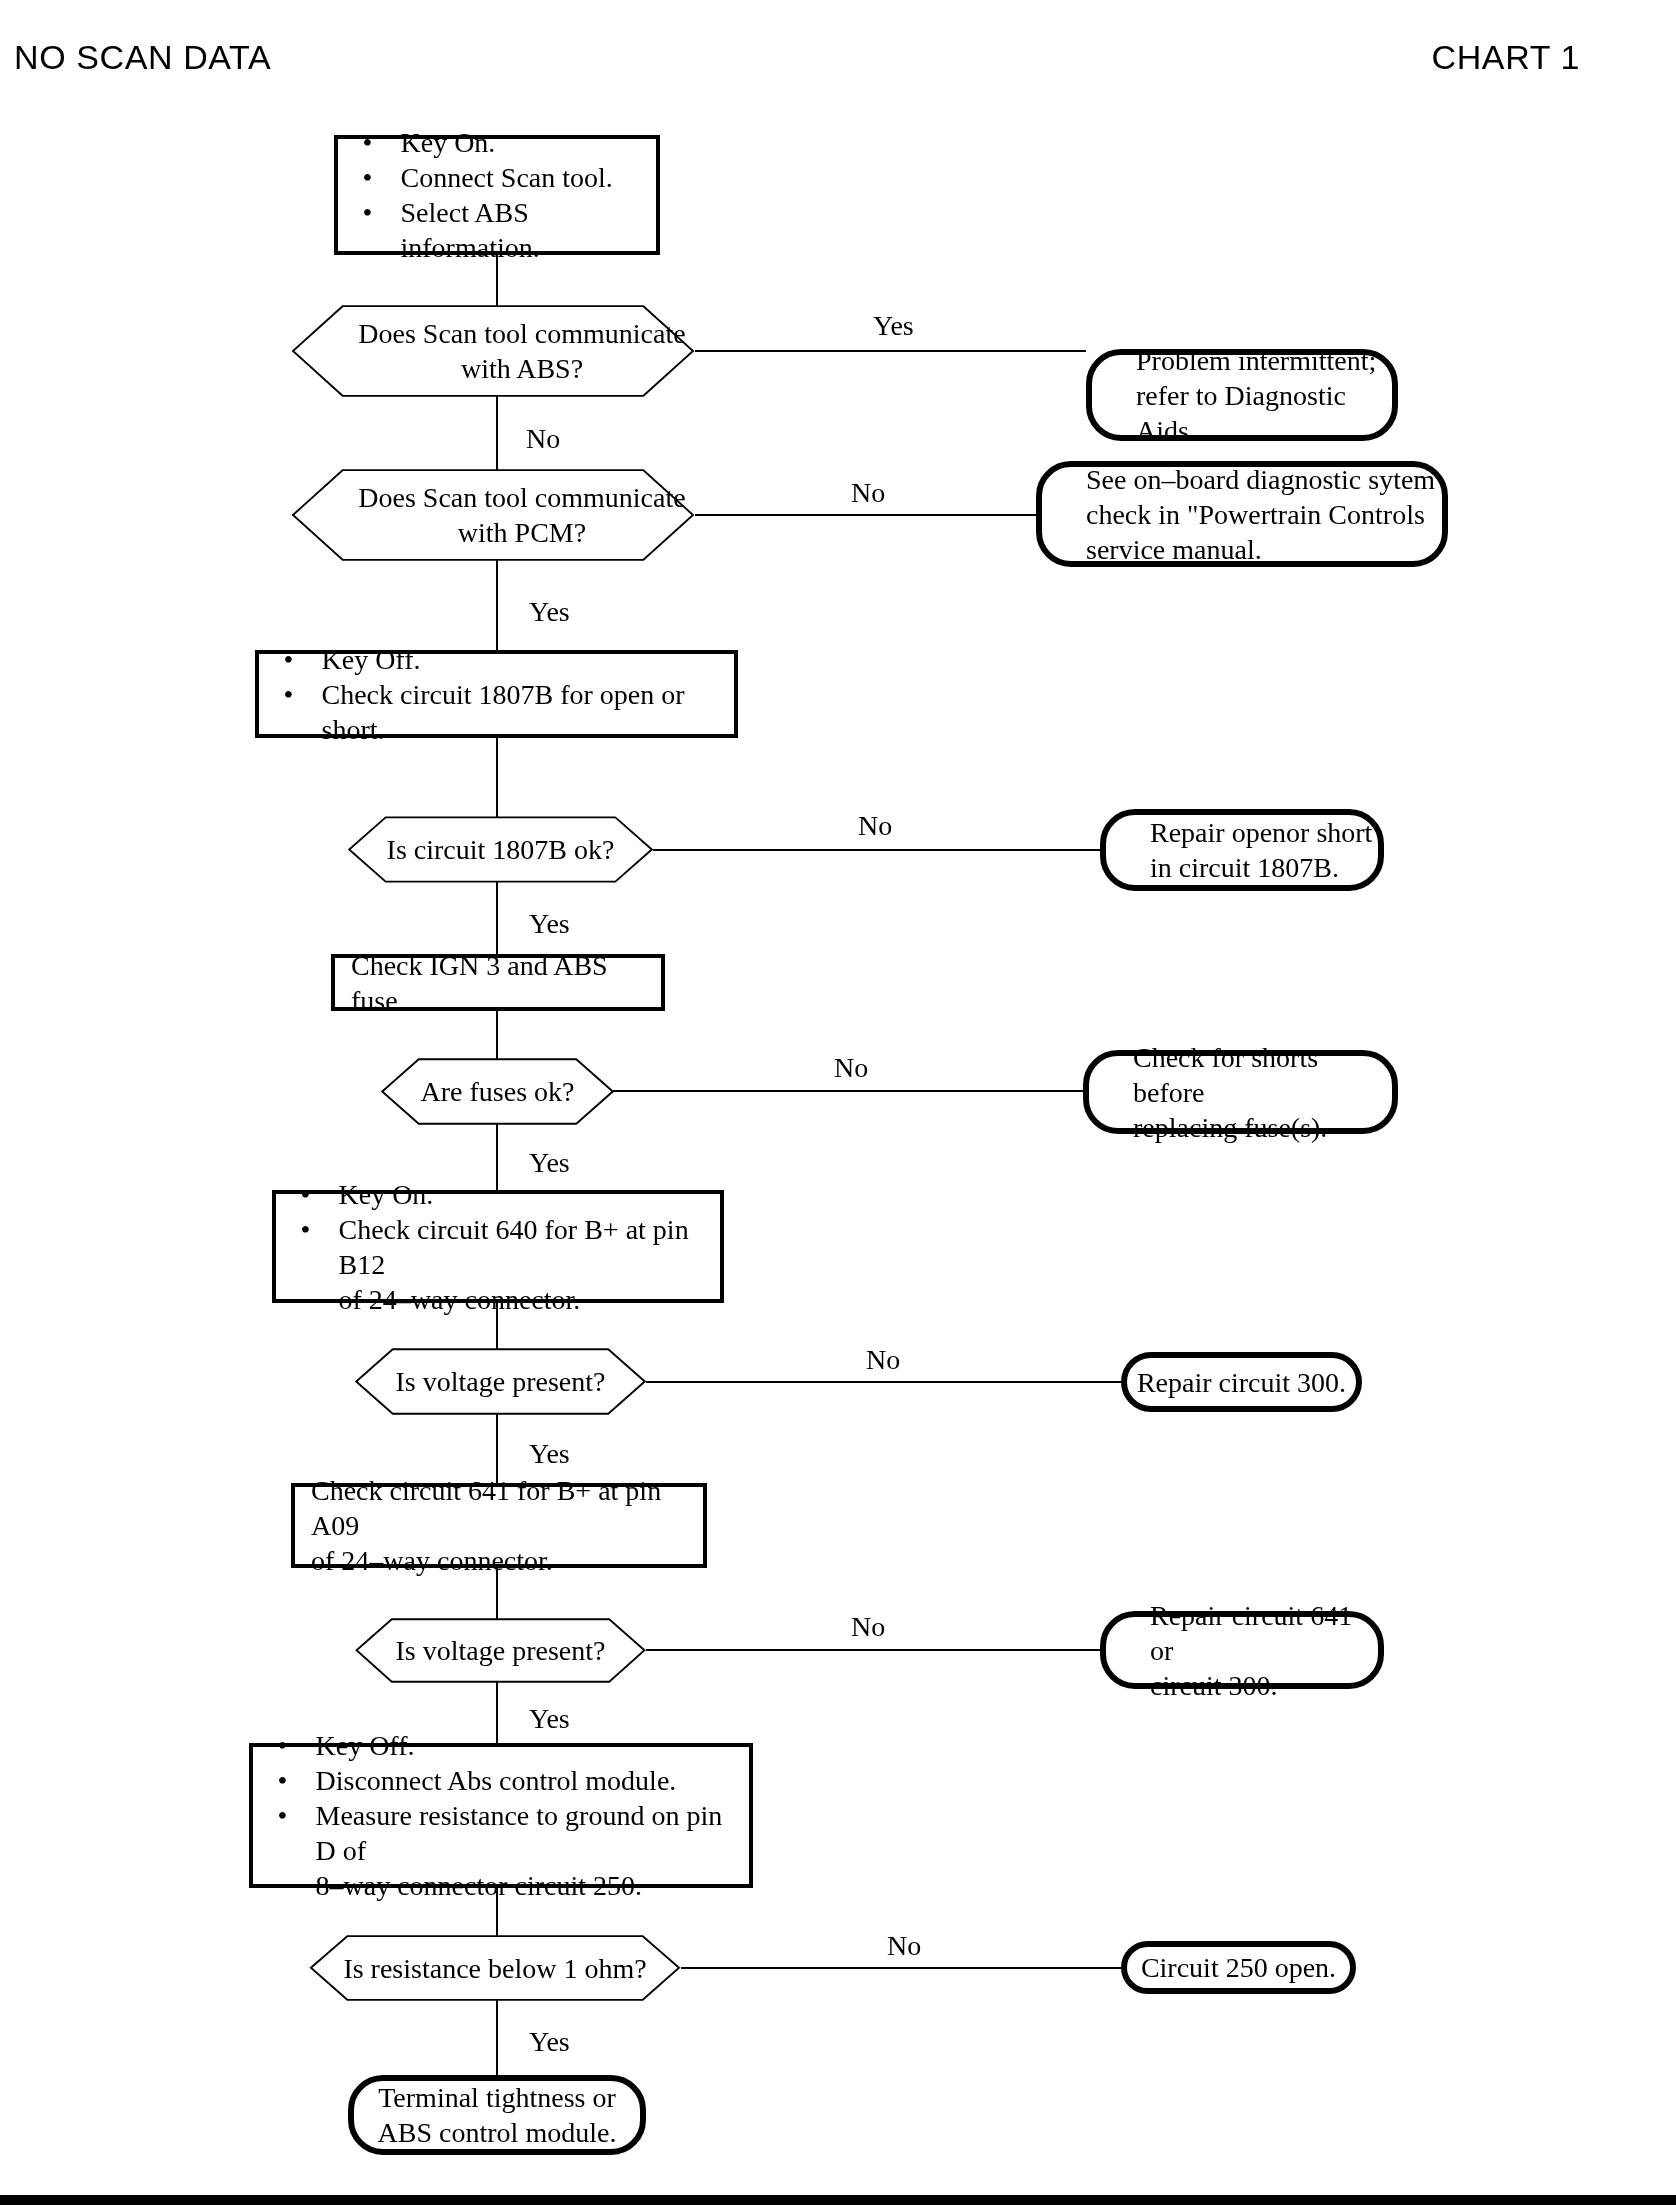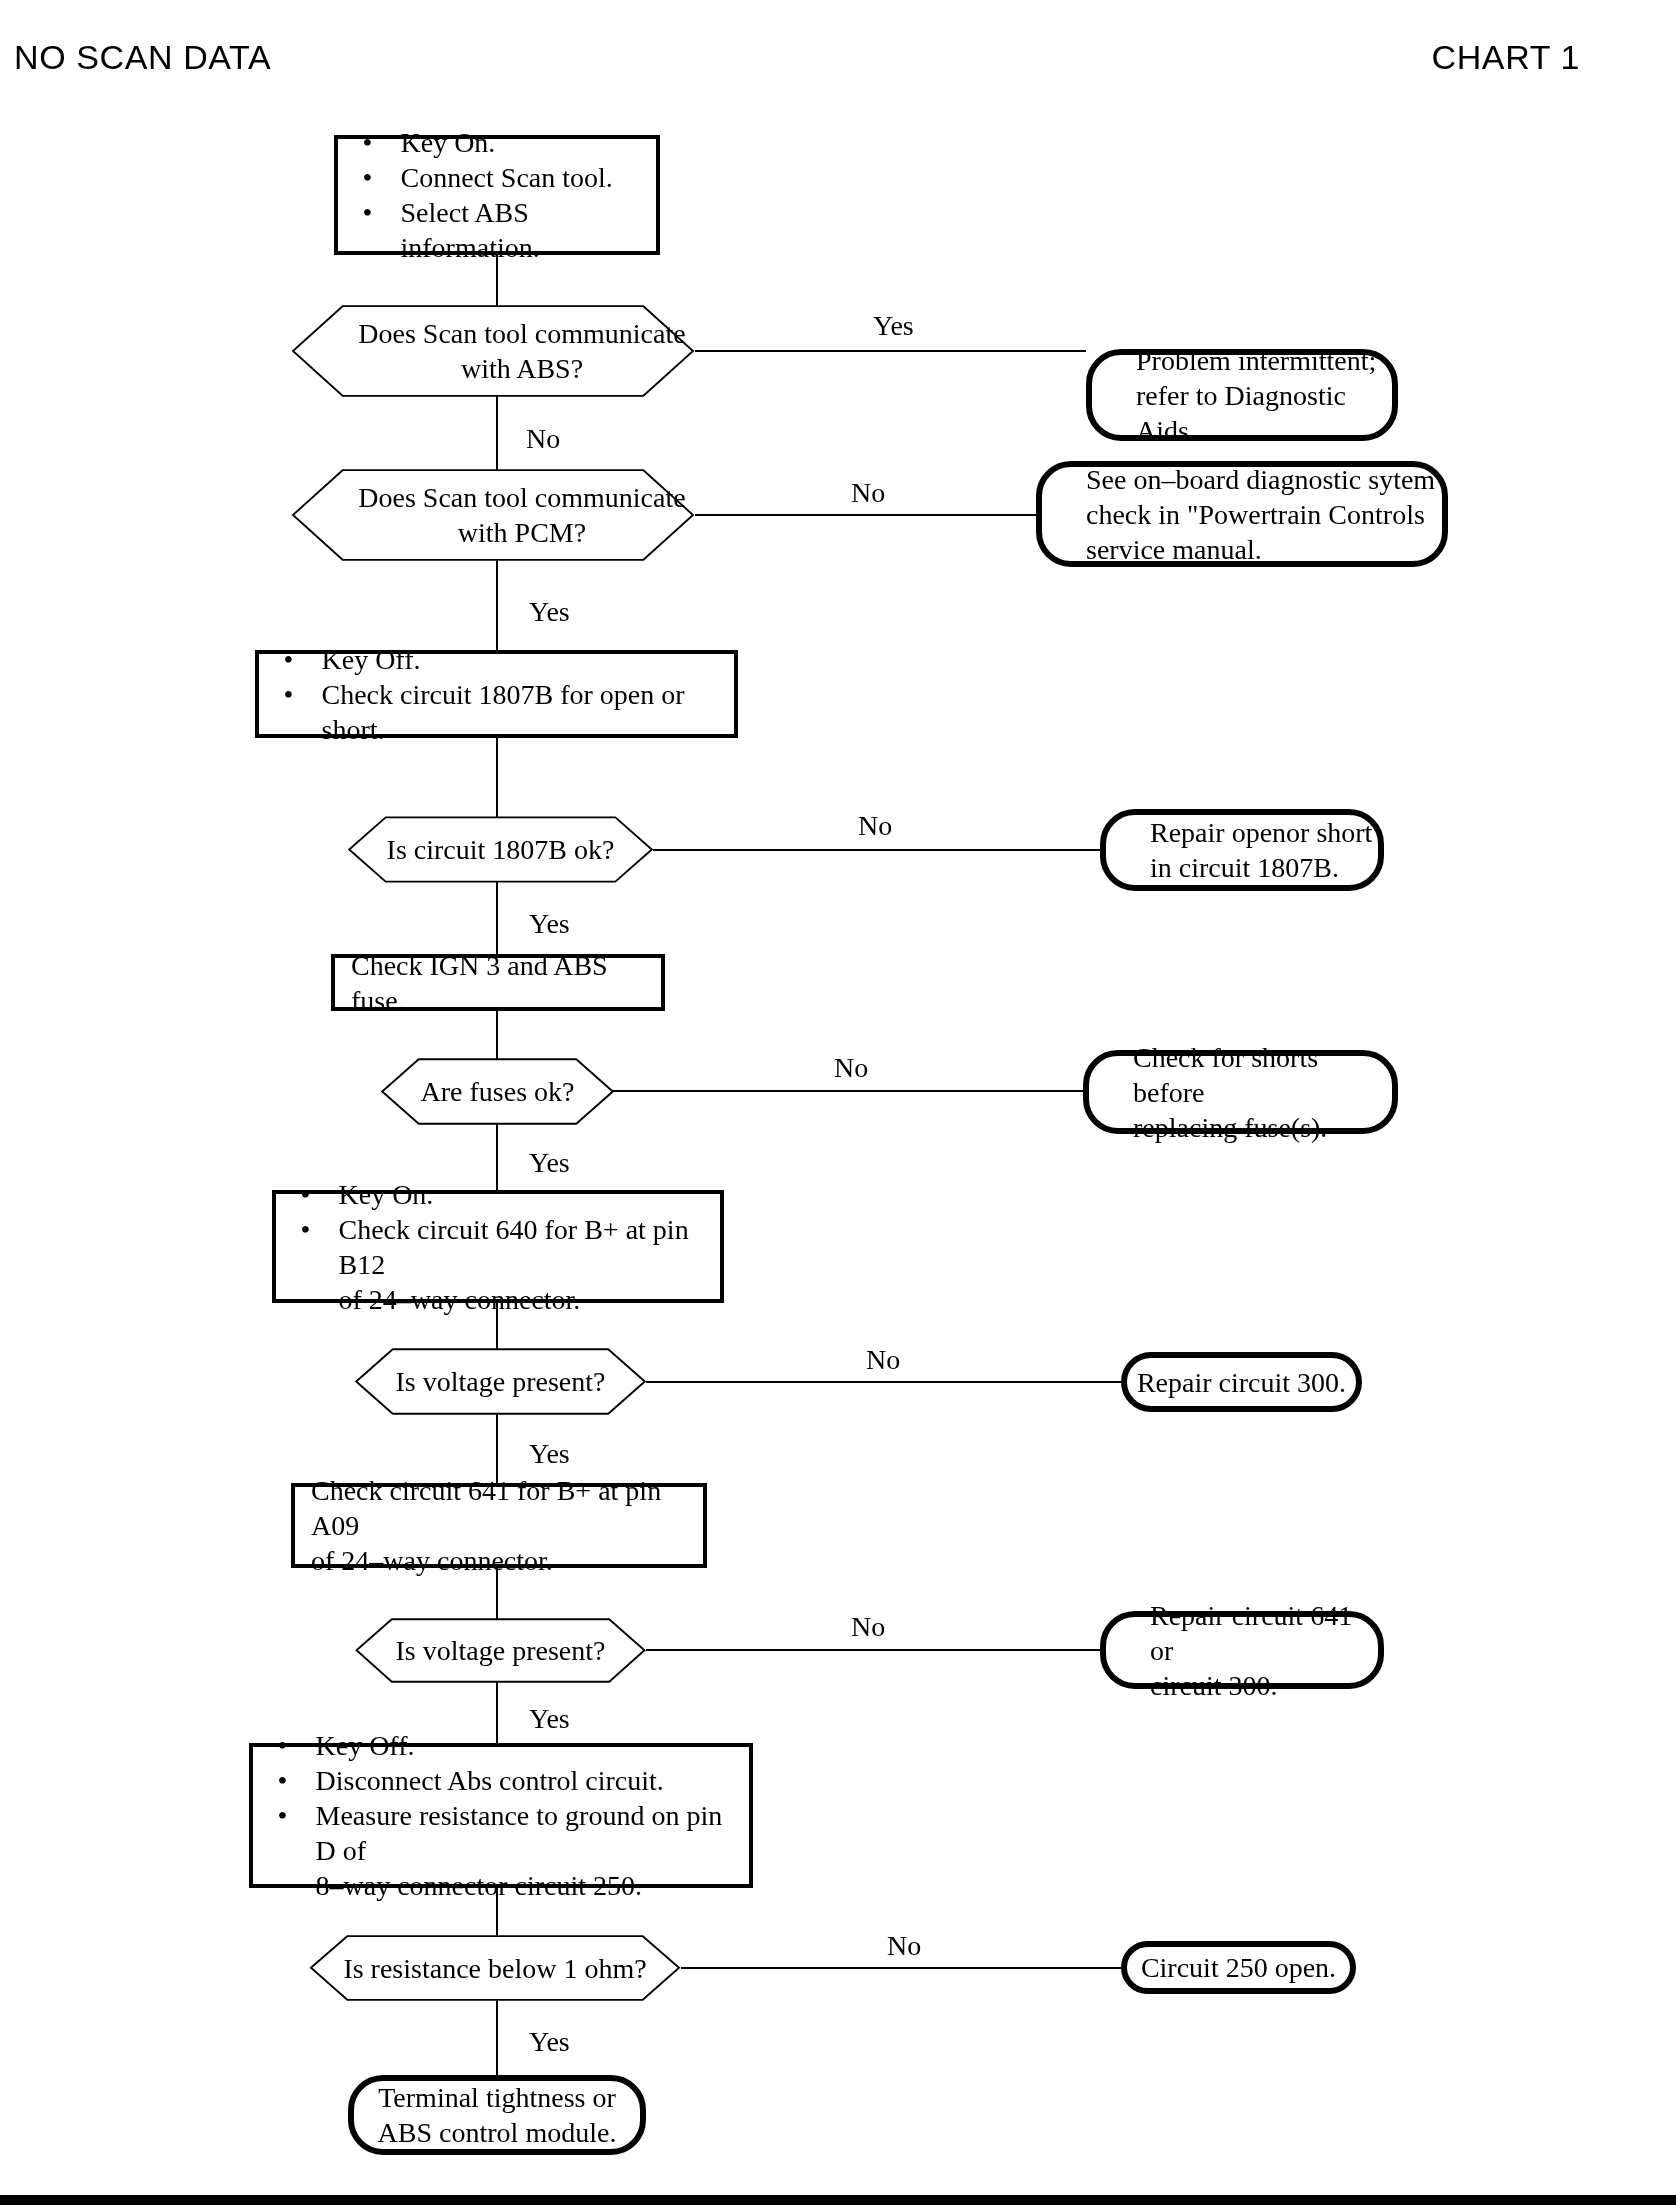--- a/index.html
+++ b/index.html
@@ -237,21 +237,21 @@
   <div class="node rect" style="left:249px;top:1743px;width:504px;height:145px;">
     <div class="brow">
         <span class="dot"></span>
         <span class="btext">
           <span>Key Off.</span>
         </span>
       </div>
     <div class="brow">
         <span class="dot"></span>
         <span class="btext">
-          <span>Disconnect Abs control circuit.</span>
+          <span>Disconnect Abs control module.</span>
         </span>
       </div>
     <div class="brow">
         <span class="dot"></span>
         <span class="btext">
           <span>Measure resistance to ground on pin D of</span>
           <span>8–way connector circuit 250.</span>
         </span>
       </div>
   </div>

